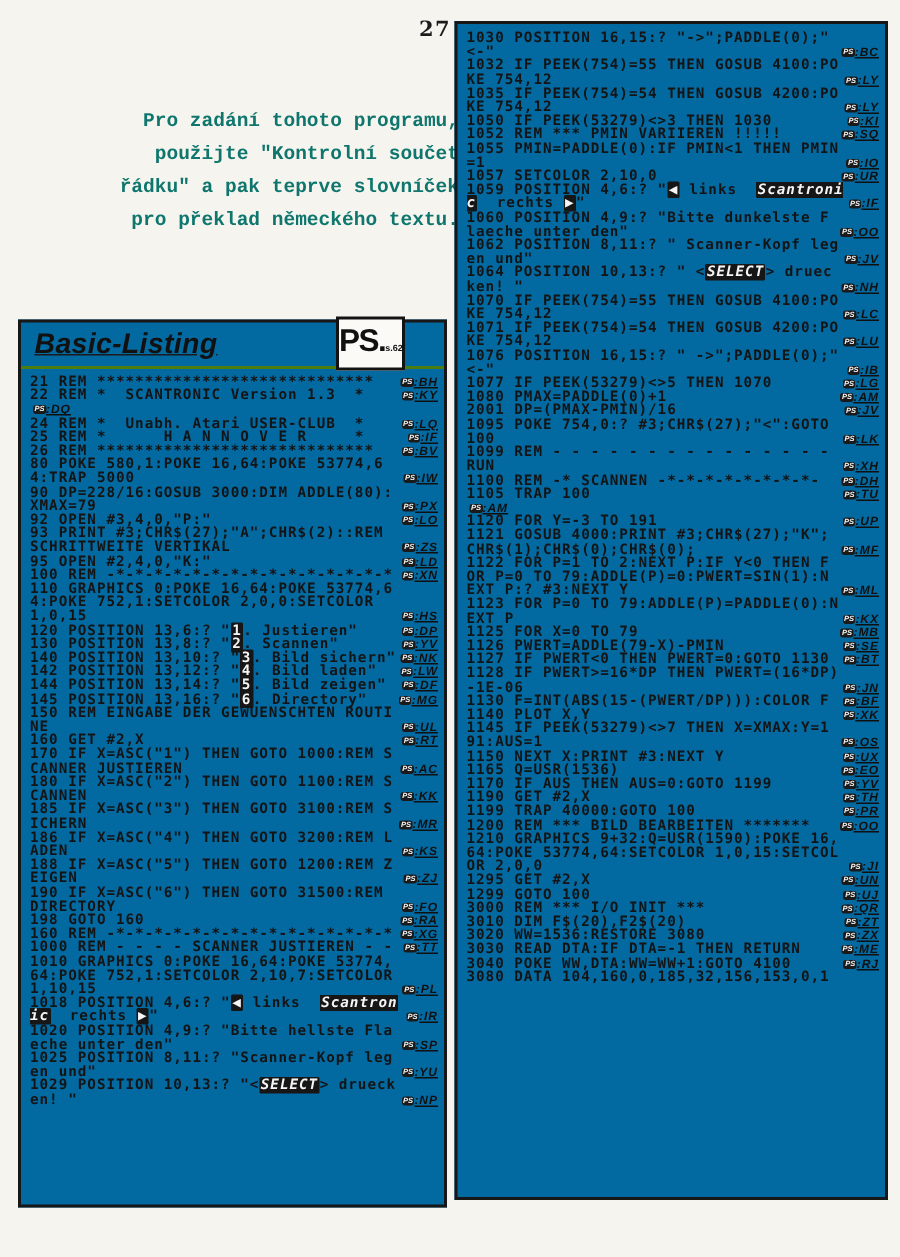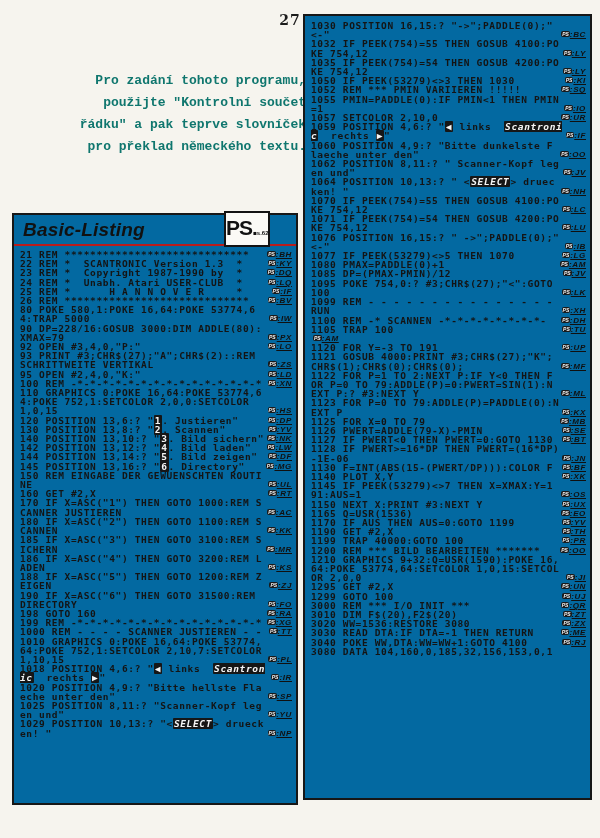--- a/index.html
+++ b/index.html
@@ -5,21 +5,21 @@
   html,body{margin:0;padding:0;background:#888;}
   .page{position:relative;width:600px;height:838px;background:#f6f4ee;overflow:hidden;
         font-family:"DejaVu Sans Mono",monospace;color:#1b1b1b;}
   .pageno{position:absolute;top:12px;left:0;width:580px;text-align:center;
           font:700 14px "DejaVu Serif",serif;letter-spacing:1px;}
   .intro{position:absolute;left:56px;top:70px;width:250px;
          font:700 13px/22px "Liberation Mono",monospace;color:#0f766e;text-align:right;}
   .box{position:absolute;background:#0369a1;border:2px solid #171717;}
   .leftbox{left:12px;top:213px;width:282px;min-height:588px;}
   .rightbox{left:303px;top:14px;width:285px;min-height:782px;}
-  .lheader{position:relative;height:29px;border-bottom:2px solid #b91c1c;}
+  .lheader{position:relative;height:29px;border-bottom:2px solid #4d7c0f;text-decoration:underline;}
   .ltitle{font:italic 900 19px "Liberation Sans",sans-serif;letter-spacing:.2px;
           padding:4px 0 0 9px;color:#111;}
   .pslogo{position:absolute;right:26px;top:-4px;width:42px;height:32px;background:#fbfaf6;
           border:2px solid #131313;text-align:center;z-index:3;}
   .pslogo .ps{font:900 21px/30px "Liberation Sans",sans-serif;letter-spacing:-1px;color:#111;}
   .pslogo .pssub{font:700 6px "Liberation Sans",sans-serif;color:#111;}
   .code{padding:4px 4px 5px 6px;font:700 9.5px "DejaVu Sans Mono",monospace;
         letter-spacing:.65px;color:#141414;}
   .rightbox .code{padding-top:5px;}
   .line{display:flex;align-items:flex-end;}
@@ -54,21 +54,20 @@
     <div class="code" id="left-code">
         <div class="line">
           <div class="ct">21 REM *****************************</div>
           <span class="chk"><span class="chklogo">PS</span>:BH</span>
         </div>
         <div class="line">
           <div class="ct">22 REM *  SCANTRONIC Version 1.3  *</div>
           <span class="chk"><span class="chklogo">PS</span>:KY</span>
         </div>
         <div class="line">
-          <div class="ct">23 REM *  Copyright 1987-1990 by  *</div>
           <span class="chk"><span class="chklogo">PS</span>:DQ</span>
         </div>
         <div class="line">
           <div class="ct">24 REM *  Unabh. Atari USER-CLUB  *</div>
           <span class="chk"><span class="chklogo">PS</span>:LQ</span>
         </div>
         <div class="line">
           <div class="ct">25 REM *      H A N N O V E R     *</div>
           <span class="chk"><span class="chklogo">PS</span>:IF</span>
         </div>
@@ -158,21 +157,21 @@
         </div>
         <div class="line">
           <div class="ct">190 IF X=ASC("6") THEN GOTO 31500:REM DIRECTORY</div>
           <span class="chk"><span class="chklogo">PS</span>:FO</span>
         </div>
         <div class="line">
           <div class="ct">198 GOTO 160</div>
           <span class="chk"><span class="chklogo">PS</span>:RA</span>
         </div>
         <div class="line">
-          <div class="ct">199 REM -*-*-*-*-*-*-*-*-*-*-*-*-*-*-*</div>
+          <div class="ct">160 REM -*-*-*-*-*-*-*-*-*-*-*-*-*-*-*</div>
           <span class="chk"><span class="chklogo">PS</span>:XG</span>
         </div>
         <div class="line">
           <div class="ct">1000 REM - - - - SCANNER JUSTIEREN - -</div>
           <span class="chk"><span class="chklogo">PS</span>:TT</span>
         </div>
         <div class="line">
           <div class="ct">1010 GRAPHICS 0:POKE 16,64:POKE 53774,64:POKE 752,1:SETCOLOR 2,10,7:SETCOLOR 1,10,15</div>
           <span class="chk"><span class="chklogo">PS</span>:PL</span>
         </div>
@@ -255,21 +254,21 @@
         </div>
         <div class="line">
           <div class="ct">1077 IF PEEK(53279)&lt;&gt;5 THEN 1070</div>
           <span class="chk"><span class="chklogo">PS</span>:LG</span>
         </div>
         <div class="line">
           <div class="ct">1080 PMAX=PADDLE(0)+1</div>
           <span class="chk"><span class="chklogo">PS</span>:AM</span>
         </div>
         <div class="line">
-          <div class="ct">1085 DP=(PMAX-PMIN)/12</div>
+          <div class="ct">2001 DP=(PMAX-PMIN)/16</div>
           <span class="chk"><span class="chklogo">PS</span>:JV</span>
         </div>
         <div class="line">
           <div class="ct">1095 POKE 754,0:? #3;CHR$(27);"&lt;":GOTO 100</div>
           <span class="chk"><span class="chklogo">PS</span>:LK</span>
         </div>
         <div class="line">
           <div class="ct">1099 REM - - - - - - - - - - - - - - - RUN</div>
           <span class="chk"><span class="chklogo">PS</span>:XH</span>
         </div>

